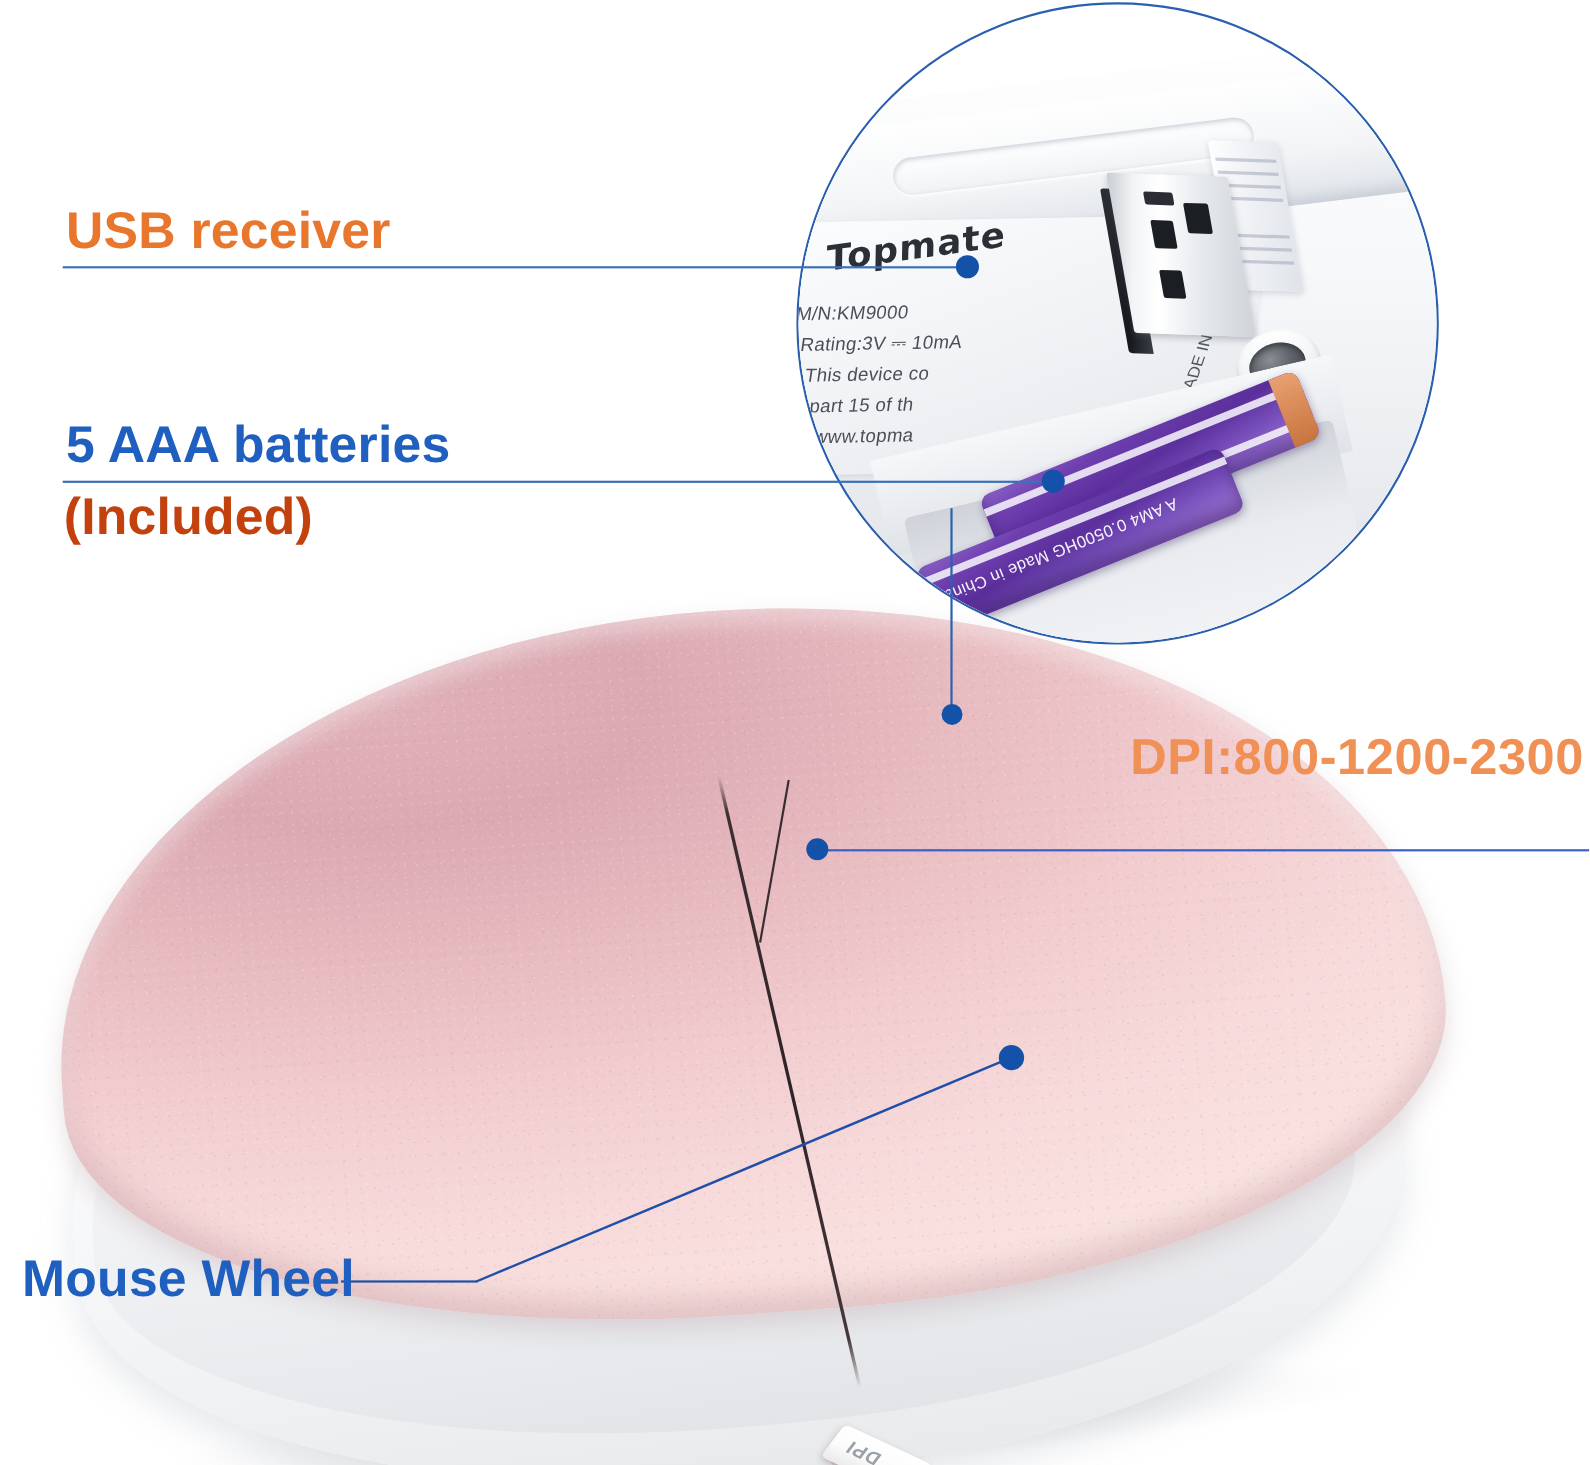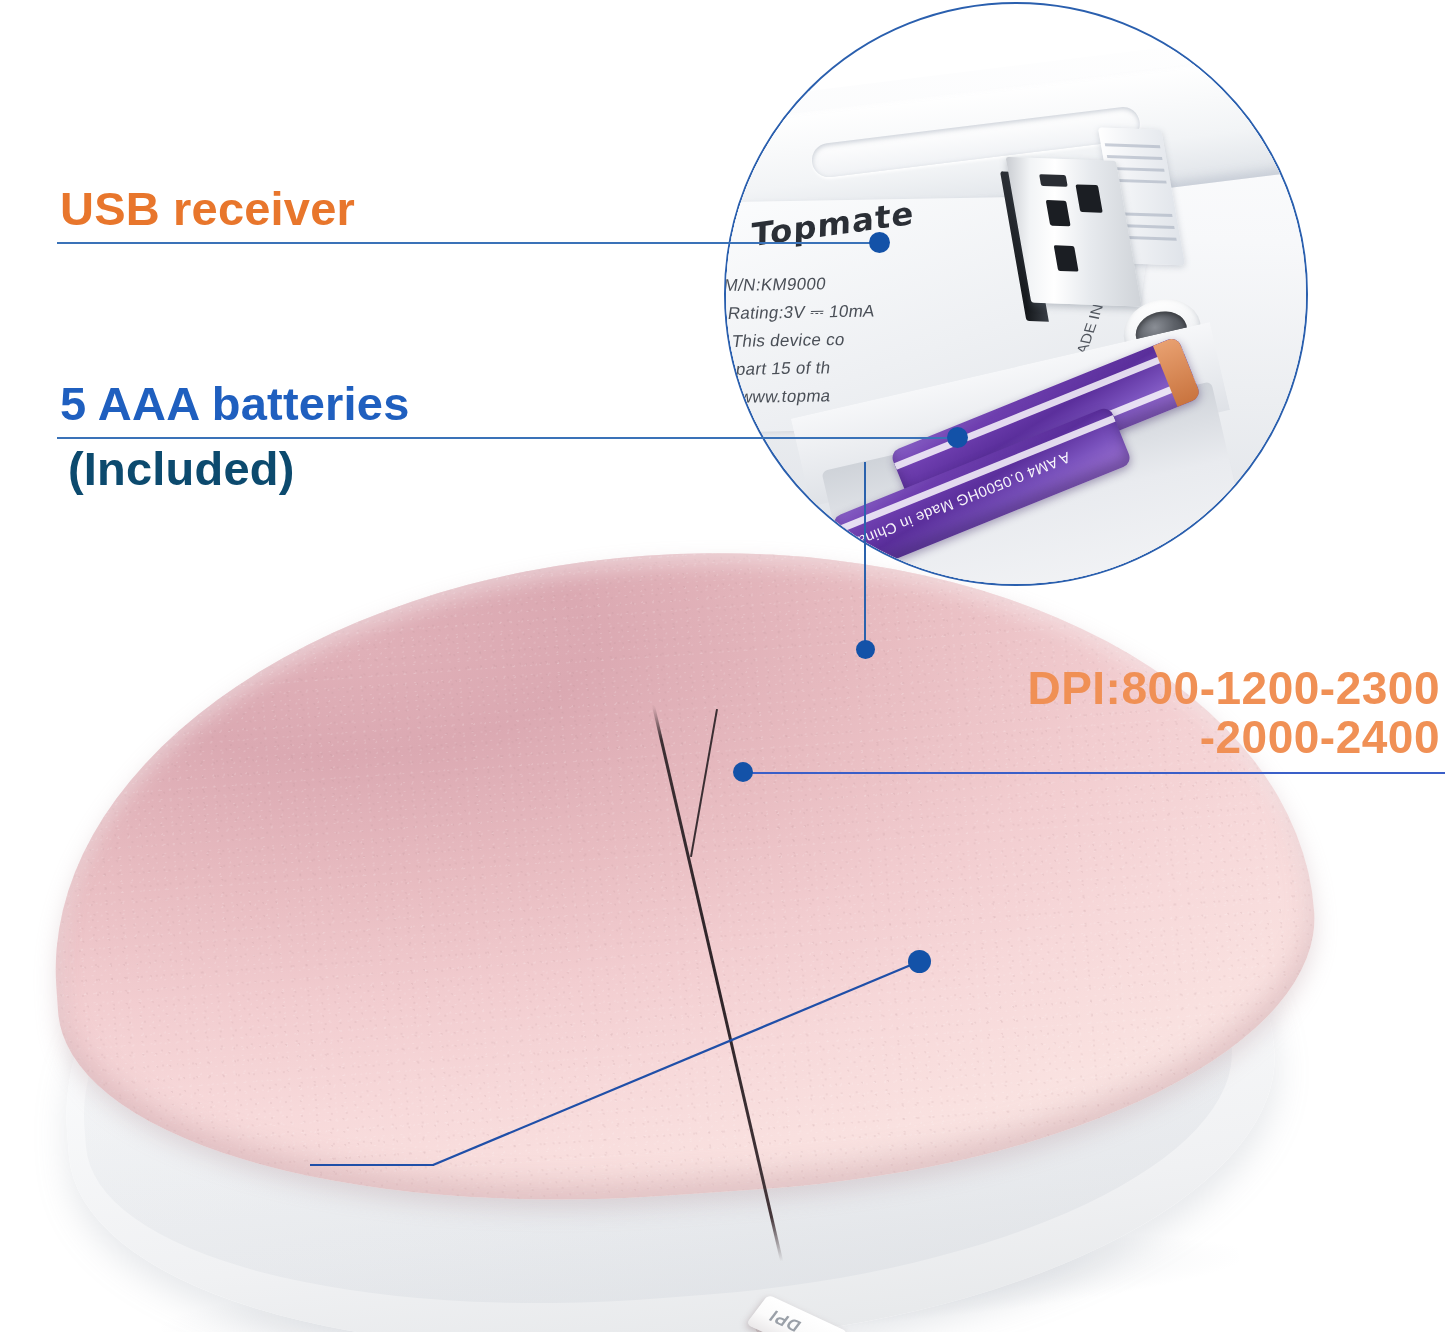--- a/index.html
+++ b/index.html
@@ -27,23 +27,23 @@
     left: 60px; top: 181px;
     font-size: 47px;
     color: #e8762c;
   }
   #lbl-batteries {
     left: 60px; top: 376px;
     font-size: 47px;
     color: #1f5fbf;
   }
   #lbl-included {
-    left: 68px; top: 441px;
+    left: 58px; top: 441px;
     font-size: 47px;
-    color: #0c4a6e;
+    color: #c2410c;
   }
   #lbl-wheel {
     left: 20px; top: 1134px;
     font-size: 47px;
     color: #1f5fbf;
   }
   #lbl-dpi {
     position: absolute;
     right: 5px; top: 664px;
     font-size: 46px;
@@ -529,17 +529,17 @@
   </svg>
   <div class="dot" id="dot-wheel"></div>
 
   <div class="callout-text" id="lbl-usb">USB receiver</div>
 
   <div class="callout-text" id="lbl-batteries">5 AAA batteries</div>
   <div class="callout-text" id="lbl-included">(Included)</div>
 
   <div id="lbl-dpi">
     <span>DPI:800-1200-2300</span>
-    <span>-2000-2400</span>
   </div>
 
+  <div class="callout-text" id="lbl-wheel">Mouse Wheel</div>
 
 </div>
 
 </body></html>

